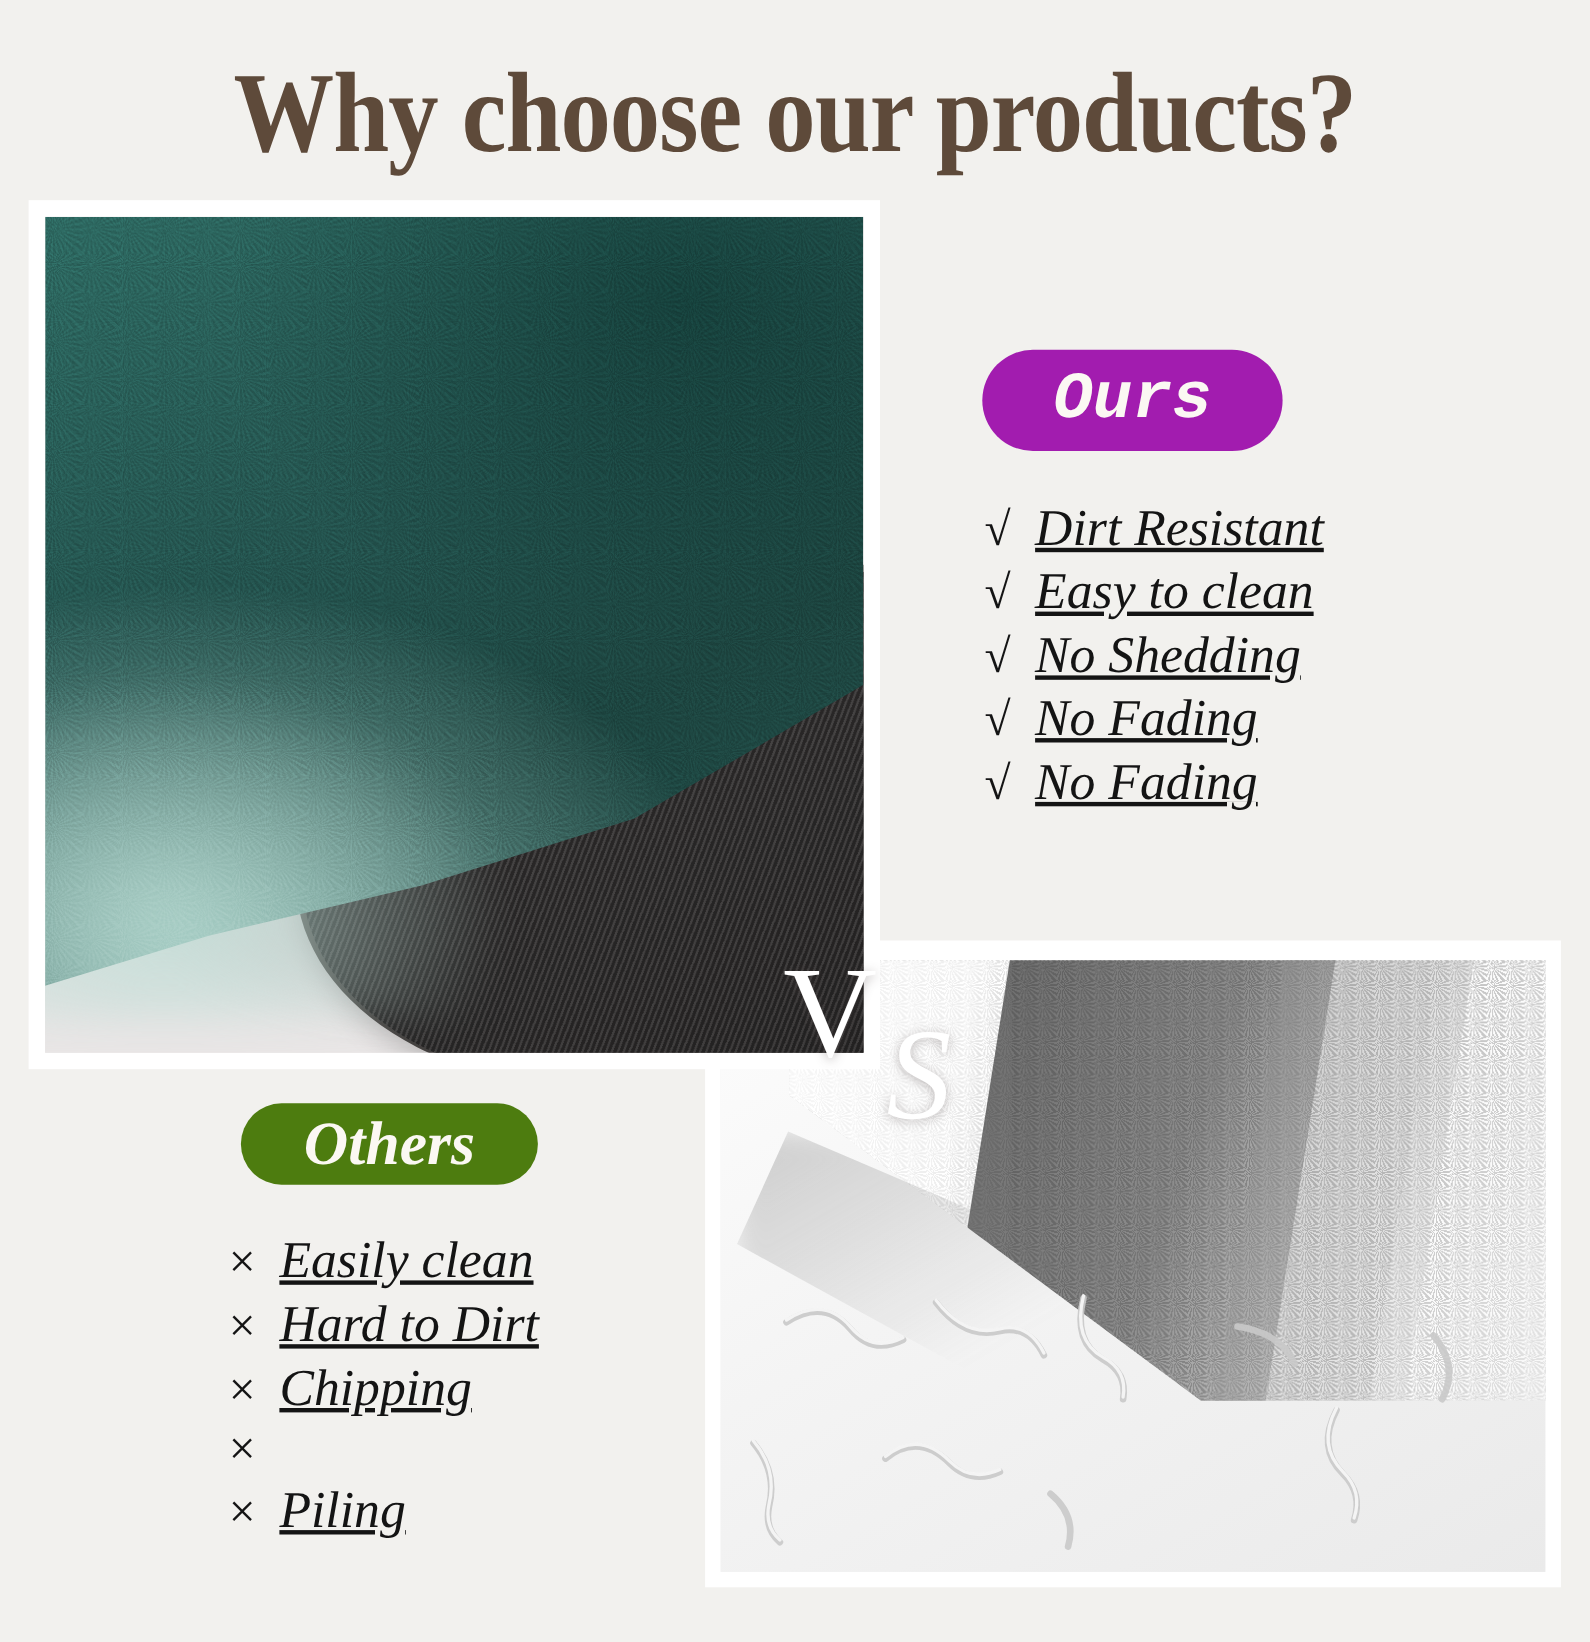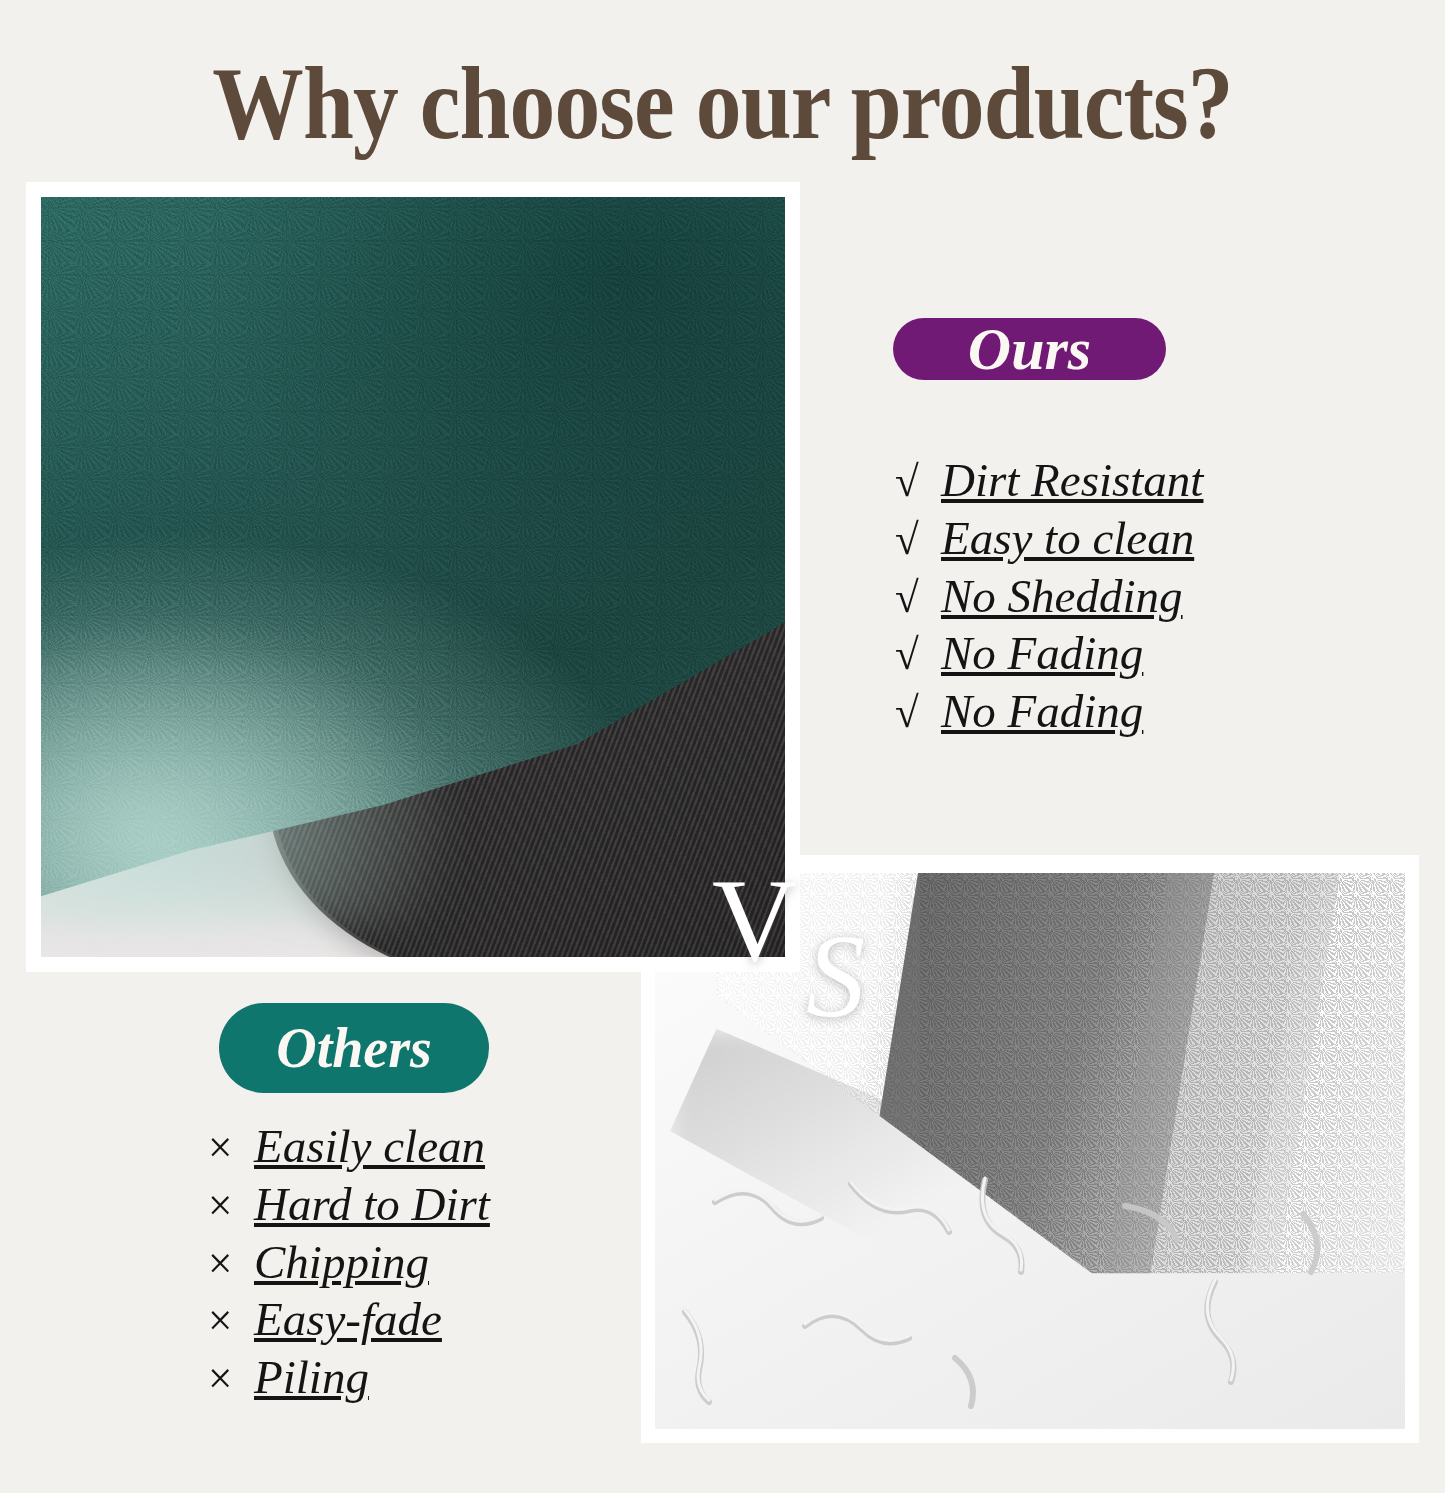--- a/index.html
+++ b/index.html
@@ -228,30 +228,31 @@
     color: #fbf8f3;
     font-family: "Liberation Serif", serif;
     font-style: italic;
     font-weight: bold;
     z-index: 5;
   }
   .badge-ours {
     left: 893px;
     top: 318px;
     width: 273px;
-    height: 62px;
-    background: #701a75;
+    height: 92px;
+    background: #a21caf;
     font-size: 60px;
+    font-family: Liberation Mono, monospace;
   }
   .badge-others {
     left: 219px;
     top: 1003px;
     width: 270px;
-    height: 90px;
-    background: #0f766e;
+    height: 74px;
+    background: #4d7c0f;
     font-size: 56px;
   }
 
   
   .list {
     position: absolute;
     z-index: 5;
     font-family: "Liberation Serif", serif;
     font-style: italic;
     color: #141414;
@@ -371,21 +372,20 @@
     <div class="list-item">
       <span class="list-mark">×</span>
       <span class="list-label">Hard to Dirt</span>
     </div>
     <div class="list-item">
       <span class="list-mark">×</span>
       <span class="list-label">Chipping</span>
     </div>
     <div class="list-item">
       <span class="list-mark">×</span>
-      <span class="list-label">Easy-fade</span>
     </div>
     <div class="list-item">
       <span class="list-mark">×</span>
       <span class="list-label">Piling</span>
     </div>
   </div>
 
 </div>
 
 </body></html>

